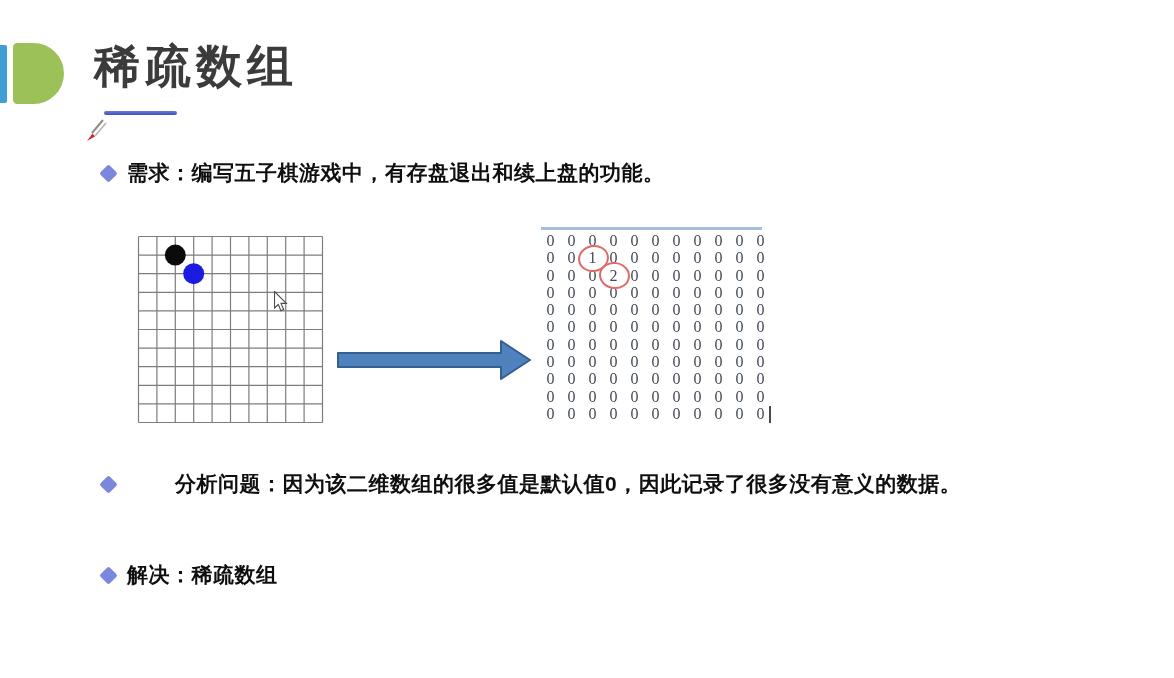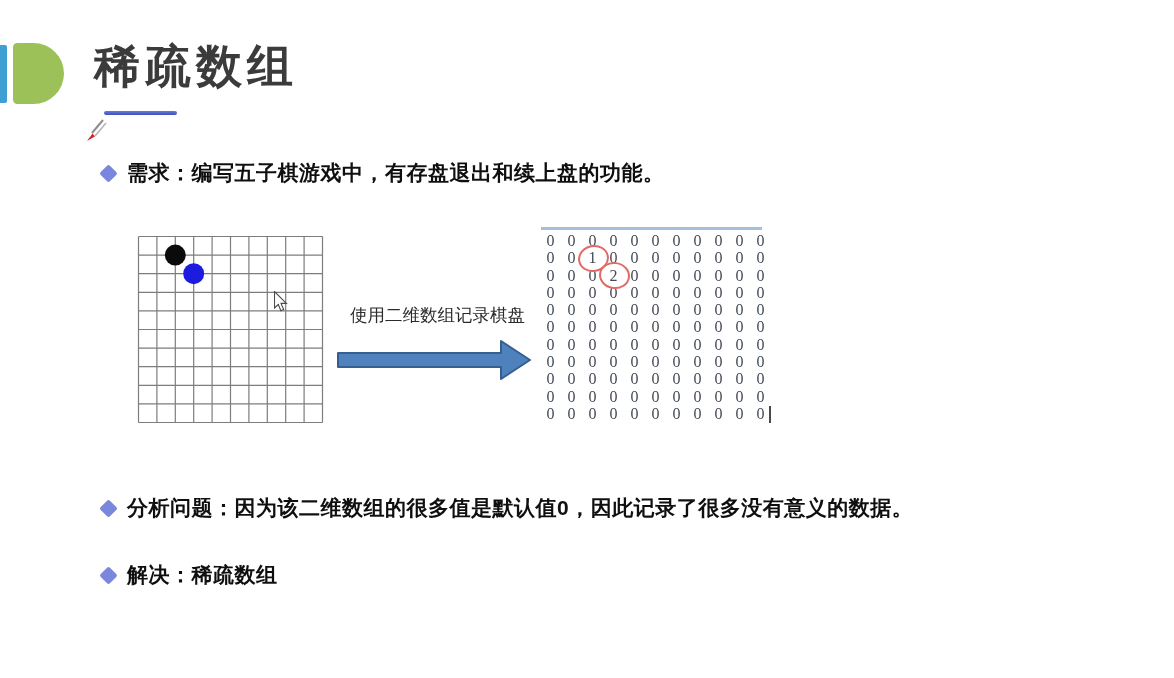--- a/index.html
+++ b/index.html
@@ -16,21 +16,21 @@
   .title-underline{position:absolute;left:104px;top:111px;width:73px;height:4px;border-radius:2px;
     background:linear-gradient(180deg,#6a79d6,#3d51c0);}
   .pencil-icon{position:absolute;left:84px;top:116px;width:24px;height:26px;}
 
   
   .bullet{position:absolute;left:99px;display:flex;align-items:center;}
   .bullet-diamond-box{width:19px;height:19px;flex:none;display:flex;align-items:center;justify-content:center;margin-right:9px;}
   .bullet-diamond{width:13px;height:13px;background:#7b86dd;border-radius:2px;transform:rotate(45deg);}
   .bullet-text{font-size:21px;font-weight:bold;color:#0f0f0f;white-space:nowrap;letter-spacing:0.5px;}
   .bullet-1{top:159px;text-align:center;}
-  .bullet-2{top:494px;}
+  .bullet-2{top:470px;gap:48px;}
   .bullet-3{top:514px;margin-top:47px;}
 
   
   .board-svg{position:absolute;left:137px;top:235px;}
   .mouse-cursor{position:absolute;left:274px;top:291px;}
 
   
   .arrow-label{position:absolute;left:340px;top:303px;width:195px;text-align:center;
     font-size:17.5px;color:#2b2b2b;white-space:nowrap;}
   .big-arrow{position:absolute;left:337px;top:339px;}
@@ -90,21 +90,20 @@
       <line x1="1.5" y1="168.9" x2="185.5" y2="168.9" stroke="#7d7d7d" stroke-width="1.2"></line>
       <line x1="1.5" y1="187.5" x2="185.5" y2="187.5" stroke="#7d7d7d" stroke-width="1.2"></line>
       <circle cx="38.3" cy="20.1" r="10.5" fill="#0b0b0b"></circle>
       <circle cx="56.699999999999996" cy="38.7" r="10.5" fill="#1c1ce0"></circle>
     </svg>
 
   <svg class="mouse-cursor" width="15" height="22" viewBox="0 0 15 22">
     <polygon points="0.5,0.5 0.5,17 4.3,13.5 6.9,19.8 9.7,18.5 7,12.4 12.4,12.4" fill="#ffffff" stroke="#4a4a4a" stroke-width="1.1"></polygon>
   </svg>
 
-  <div class="arrow-label">使用二维数组记录棋盘</div>
   <svg class="big-arrow" width="196" height="44" viewBox="0 0 196 44">
     <polygon points="1,14 164,14 164,2 193,21 164,40 164,28 1,28" fill="#4f81bd" stroke="#365f91" stroke-width="2" stroke-linejoin="round"></polygon>
   </svg>
 
   <div class="matrix-topline"></div>
   <div id="matrix" class="matrix">
       <div class="matrix-row">
         <span class="matrix-cell">0</span>
         <span class="matrix-cell">0</span>
         <span class="matrix-cell">0</span>

